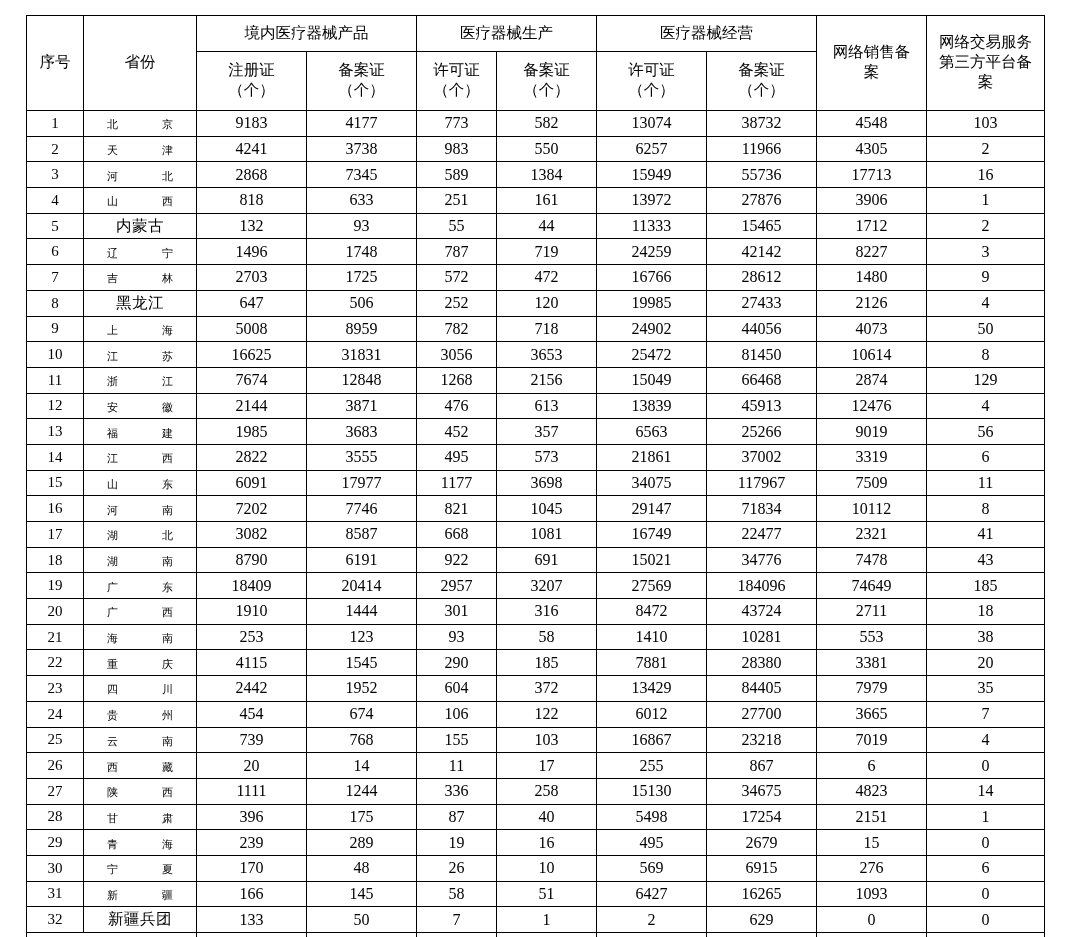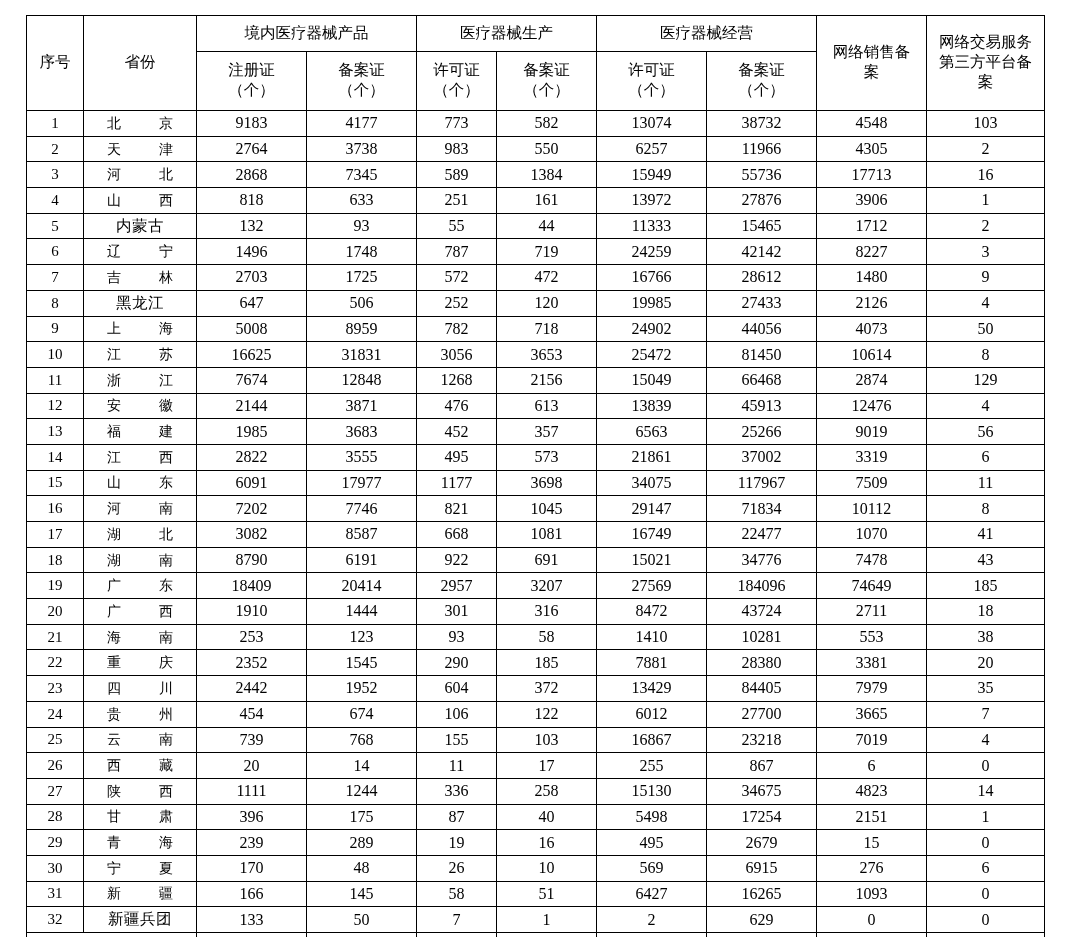--- a/index.html
+++ b/index.html
@@ -76,21 +76,21 @@
   tbody td.prov {
     font-family: "DejaVu Sans", "Liberation Sans", sans-serif;
     font-size: 15.5px;
   }
   
   .prov .spread2 {
     display: inline-block;
     width: 66px;
     text-align: justify;
     text-align-last: justify;
-    font-size: 14px;
+    font-size: 11px;
   }
   .prov .tight {
     display: inline-block;
     letter-spacing: 0.5px;
   }
 
   tr.total td {
     height: 26px;
   }
   tr.total td.total-label {
@@ -172,21 +172,21 @@
           <td>773</td>
           <td>582</td>
           <td>13074</td>
           <td>38732</td>
           <td>4548</td>
           <td>103</td>
         </tr>
         <tr>
           <td class="idx">2</td>
           <td class="prov"><span class="spread2">天津</span></td>
-          <td>2764</td>
+          <td>4241</td>
           <td>3738</td>
           <td>983</td>
           <td>550</td>
           <td>6257</td>
           <td>11966</td>
           <td>4305</td>
           <td>2</td>
         </tr>
         <tr>
           <td class="idx">3</td>
@@ -358,21 +358,21 @@
         </tr>
         <tr>
           <td class="idx">17</td>
           <td class="prov"><span class="spread2">湖北</span></td>
           <td>3082</td>
           <td>8587</td>
           <td>668</td>
           <td>1081</td>
           <td>16749</td>
           <td>22477</td>
-          <td>1070</td>
+          <td>2321</td>
           <td>41</td>
         </tr>
         <tr>
           <td class="idx">18</td>
           <td class="prov"><span class="spread2">湖南</span></td>
           <td>8790</td>
           <td>6191</td>
           <td>922</td>
           <td>691</td>
           <td>15021</td>
@@ -412,21 +412,21 @@
           <td>93</td>
           <td>58</td>
           <td>1410</td>
           <td>10281</td>
           <td>553</td>
           <td>38</td>
         </tr>
         <tr>
           <td class="idx">22</td>
           <td class="prov"><span class="spread2">重庆</span></td>
-          <td>2352</td>
+          <td>4115</td>
           <td>1545</td>
           <td>290</td>
           <td>185</td>
           <td>7881</td>
           <td>28380</td>
           <td>3381</td>
           <td>20</td>
         </tr>
         <tr>
           <td class="idx">23</td>

